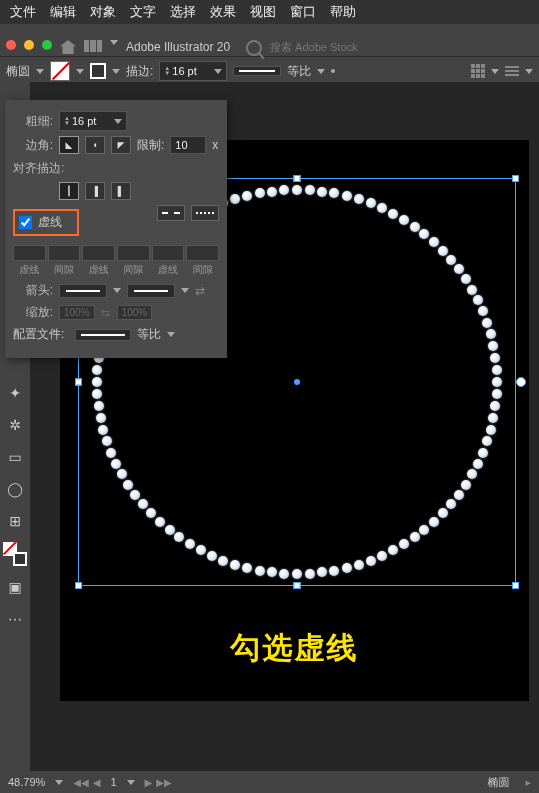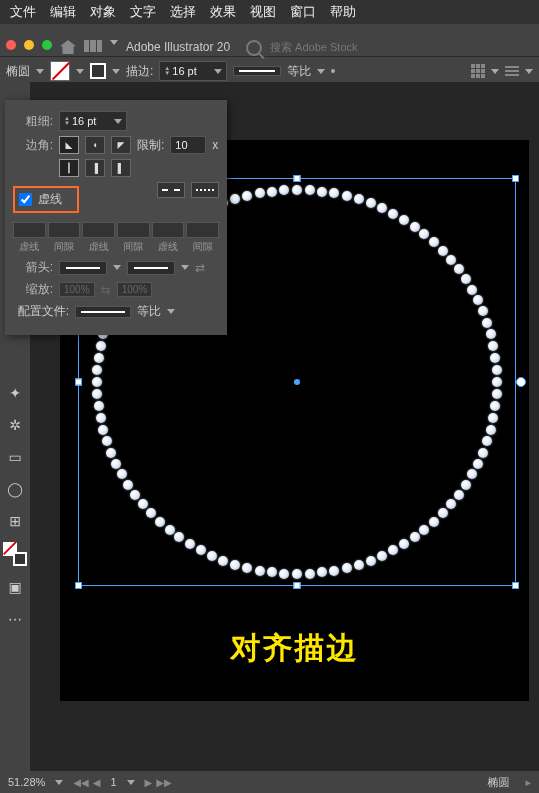--- a/index.html
+++ b/index.html
@@ -285,21 +285,21 @@
               <div class="pearl" style="left: 370.261px; top: 102.503px;"></div>
               <div class="pearl" style="left: 375.965px; top: 113.25px;"></div>
               <div class="pearl" style="left: 380.955px; top: 124.32px;"></div>
               <div class="pearl" style="left: 385.211px; top: 135.669px;"></div>
               <div class="pearl" style="left: 388.717px; top: 147.252px;"></div>
               <div class="pearl" style="left: 391.457px; top: 159.023px;"></div>
               <div class="pearl" style="left: 393.423px; top: 170.936px;"></div>
               <div class="pearl" style="left: 394.605px; top: 182.944px;"></div>
             </div>
       </div>
-      <div class="caption">对齐描边</div>
+      <div class="caption">勾选虚线</div>
     </div>
   </div>
 </div>
 
 <div class="strokepanel">
   <div class="sp-row">
     <span class="rlabel">粗细:</span>
     <div class="stepper">
       <div class="step-btns">
             <span>▲</span>
@@ -313,20 +313,21 @@
     <span class="rlabel">边角:</span>
     <div class="join-btn sel">◣</div>
     <div class="join-btn">◖</div>
     <div class="join-btn">◤</div>
     <span>限制:</span>
     <div class="limit-in">
       <input value="10" style="">
     </div>
     <span>x</span>
   </div>
+  <div class="sec-head">对齐描边:</div>
   <div class="sp-row">
     <span class="rlabel"></span>
     <div class="join-btn sel">┃</div>
     <div class="join-btn">▐</div>
     <div class="join-btn">▌</div>
   </div>
 
   <div class="sp-row" style="align-items:flex-start">
     <label class="dash-check">
       <input type="checkbox" id="dashedcb" checked="" style="">
@@ -384,31 +385,31 @@
 
   <div class="sp-row disabled">
     <span class="rlabel">缩放:</span>
     <span class="pct-box">100%</span>
     <span style="color:#666">⇆</span>
     <span class="pct-box">100%</span>
   </div>
 
 
   <div class="sp-row">
-    <span style="width:56px;text-align:right">配置文件:</span>
+    <span style="width:56px;">配置文件:</span>
     <div class="profile-prev">
           <div class="pl"></div>
         </div>
     <span>等比</span>
     <div class="chev"></div>
   </div>
 </div>
 
 <div class="statusbar">
-  <span>51.28%</span>
+  <span>48.79%</span>
   <div class="chev"></div>
   <div class="navarr">
         <span>◀◀</span>
         <span>◀</span>
       </div>
   <span>1</span>
   <div class="chev"></div>
   <div class="navarr">
         <span>▶</span>
         <span>▶▶</span>

